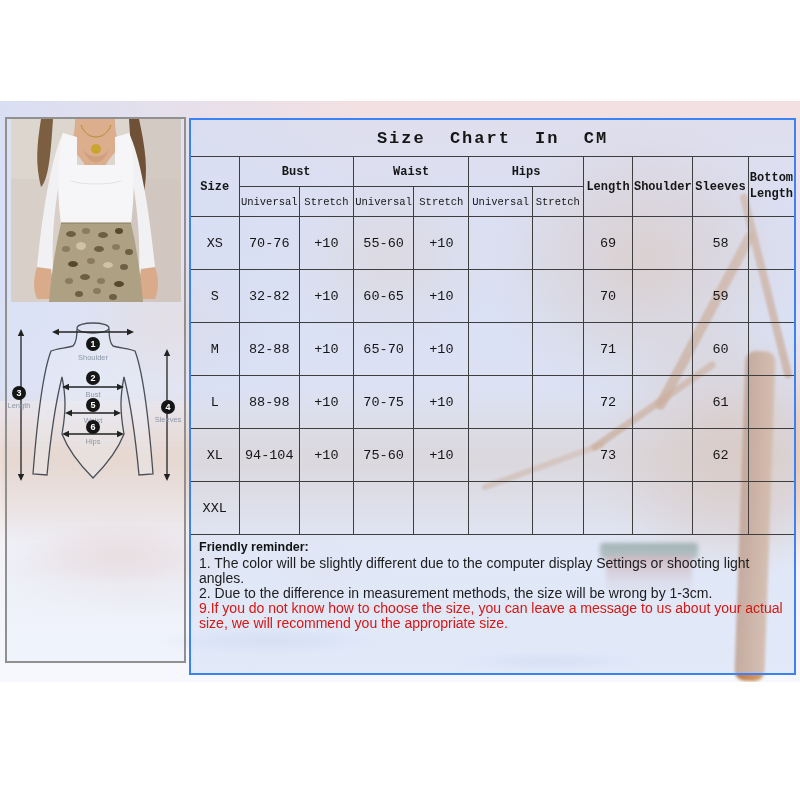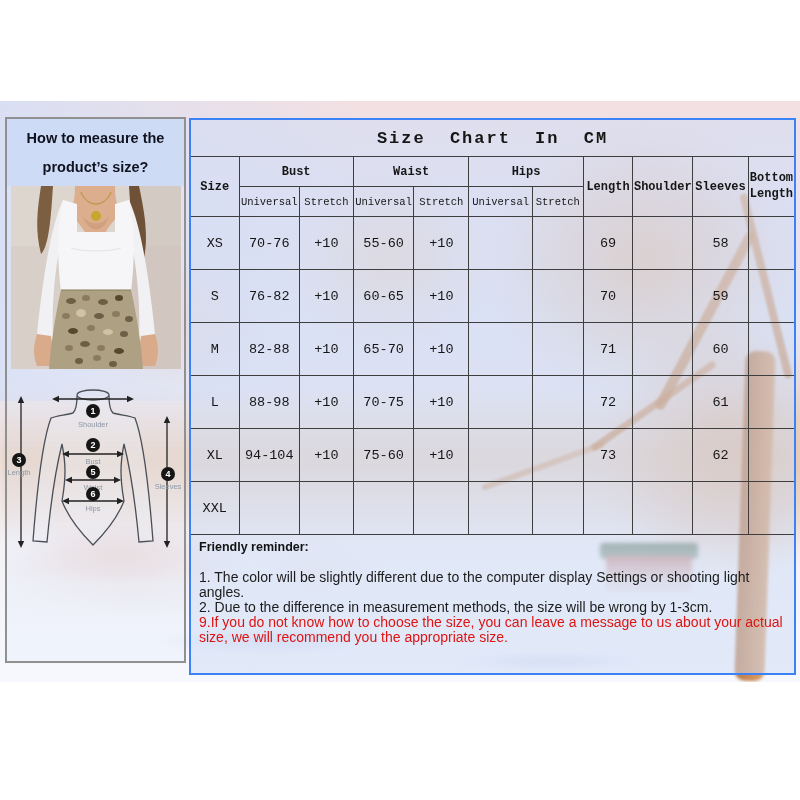--- a/index.html
+++ b/index.html
@@ -61,21 +61,21 @@
     table-layout:fixed;background:rgba(208,221,245,.52);font-family:"Liberation Mono",monospace;color:#161616;
     border:2px solid #3b82f6}
   .size-table td{border:1.5px solid #3e3e3e;text-align:center;vertical-align:middle;padding:0;overflow:hidden}
   .r-title td{font-size:17px;font-weight:bold;letter-spacing:2px;word-spacing:12px;height:36px}
   .r-h1 td{font-size:12px;font-weight:bold;height:29px}
   .r-h2 td{font-size:10.5px;font-weight:normal;height:29px}
   .c-bottom{font-size:10.5px;font-weight:bold;line-height:1.3;padding:0 2px}
   .r-data td{font-size:13.5px;height:52px}
   .r-reminder td{height:128px;vertical-align:top;text-align:left;padding:5px 8px;
     font-family:"Liberation Sans",sans-serif}
-  .reminder-title{font-size:12.5px;font-weight:bold;color:#121212;margin-bottom:16px}
+  .reminder-title{font-size:12.5px;font-weight:bold;color:#121212;margin-bottom:2px}
   .reminder-line{font-size:14px;font-weight:normal;color:#1c1c1c;line-height:15px}
   .reminder-line.red{color:#de1412}
 </style>
 </head>
 <body>
 
 <div id="bg">
   <div class="sky"></div>
   <div class="sky-blue"></div>
   <div class="blob can-c"></div>
@@ -92,24 +92,20 @@
   <div class="shadow1"></div>
   <div class="shadow2"></div>
   <div class="branch b4"></div>
   <div class="branch b3"></div>
   <div class="branch b1"></div>
   <div class="branch b2"></div>
   <div class="trunk"></div>
 </div>
 
 <div class="left-panel">
-  <div class="panel-title">
-    <span>How to measure the</span>
-    <span>product’s size?</span>
-  </div>
 
   <svg class="model-photo" viewBox="0 0 170 183">
     <rect width="170" height="183" fill="#d8cfc8"></rect>
     <rect width="170" height="60" fill="#e0d8d2" opacity=".7"></rect>
     <rect x="120" width="50" height="183" fill="#c9bfb7" opacity=".5"></rect>
     <path d="M30,0 C26,25 24,45 30,68 C38,60 40,30 42,0 Z" fill="#7c5e40"></path>
     <path d="M128,0 C134,28 138,52 132,78 C122,64 120,30 118,0 Z" fill="#6e5136"></path>
     <path d="M64,0 L104,0 C104,14 106,22 112,26 C102,34 94,44 90,58 L80,58 C74,44 66,34 56,26 C62,22 64,14 64,0 Z" fill="#dcae8e"></path>
     <path d="M72,30 C78,40 92,40 98,30 C92,48 78,48 72,30 Z" fill="#c89774" opacity=".6"></path>
     <path d="M70,6 C76,22 94,22 100,6" fill="none" stroke="#b08f2e" stroke-width="1"></path>
@@ -246,21 +242,21 @@
     <td>+10</td>
     <td></td>
     <td></td>
     <td>69</td>
     <td></td>
     <td>58</td>
     <td></td>
   </tr>
   <tr class="r-data">
     <td class="c-size">S</td>
-    <td>76-82</td>
+    <td>32-82</td>
     <td>+10</td>
     <td>60-65</td>
     <td>+10</td>
     <td></td>
     <td></td>
     <td>70</td>
     <td></td>
     <td>59</td>
     <td></td>
   </tr>

